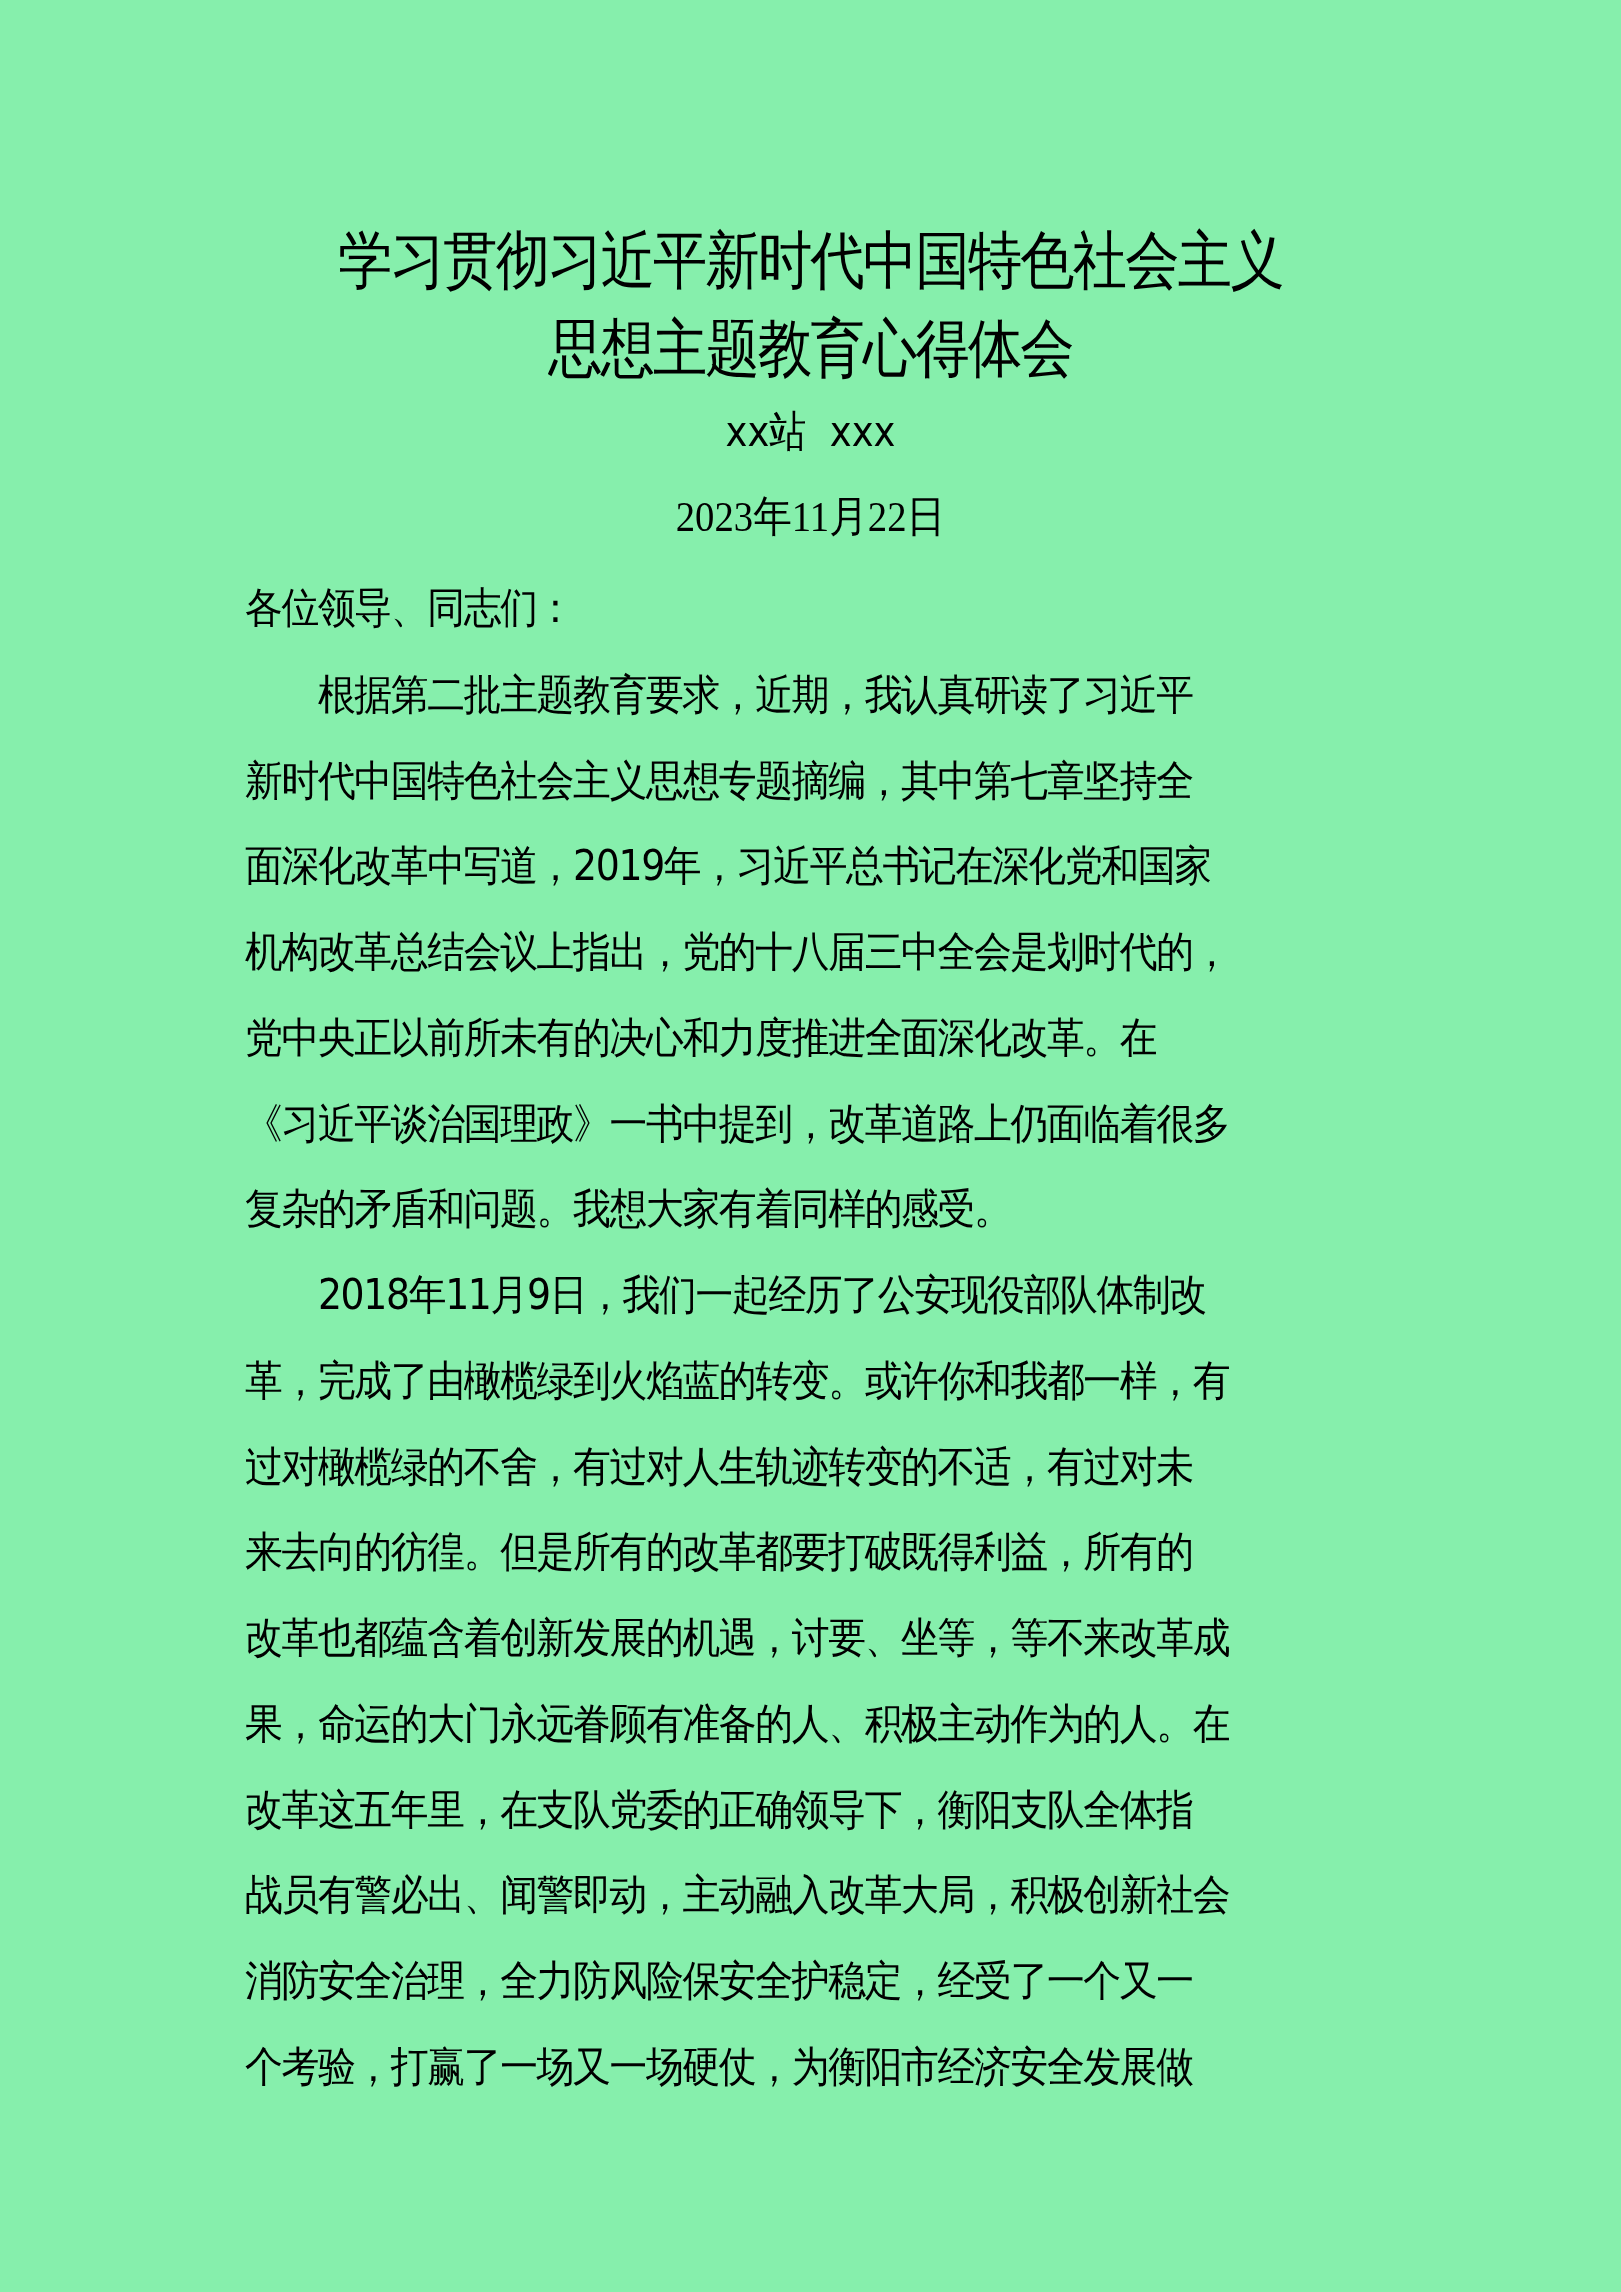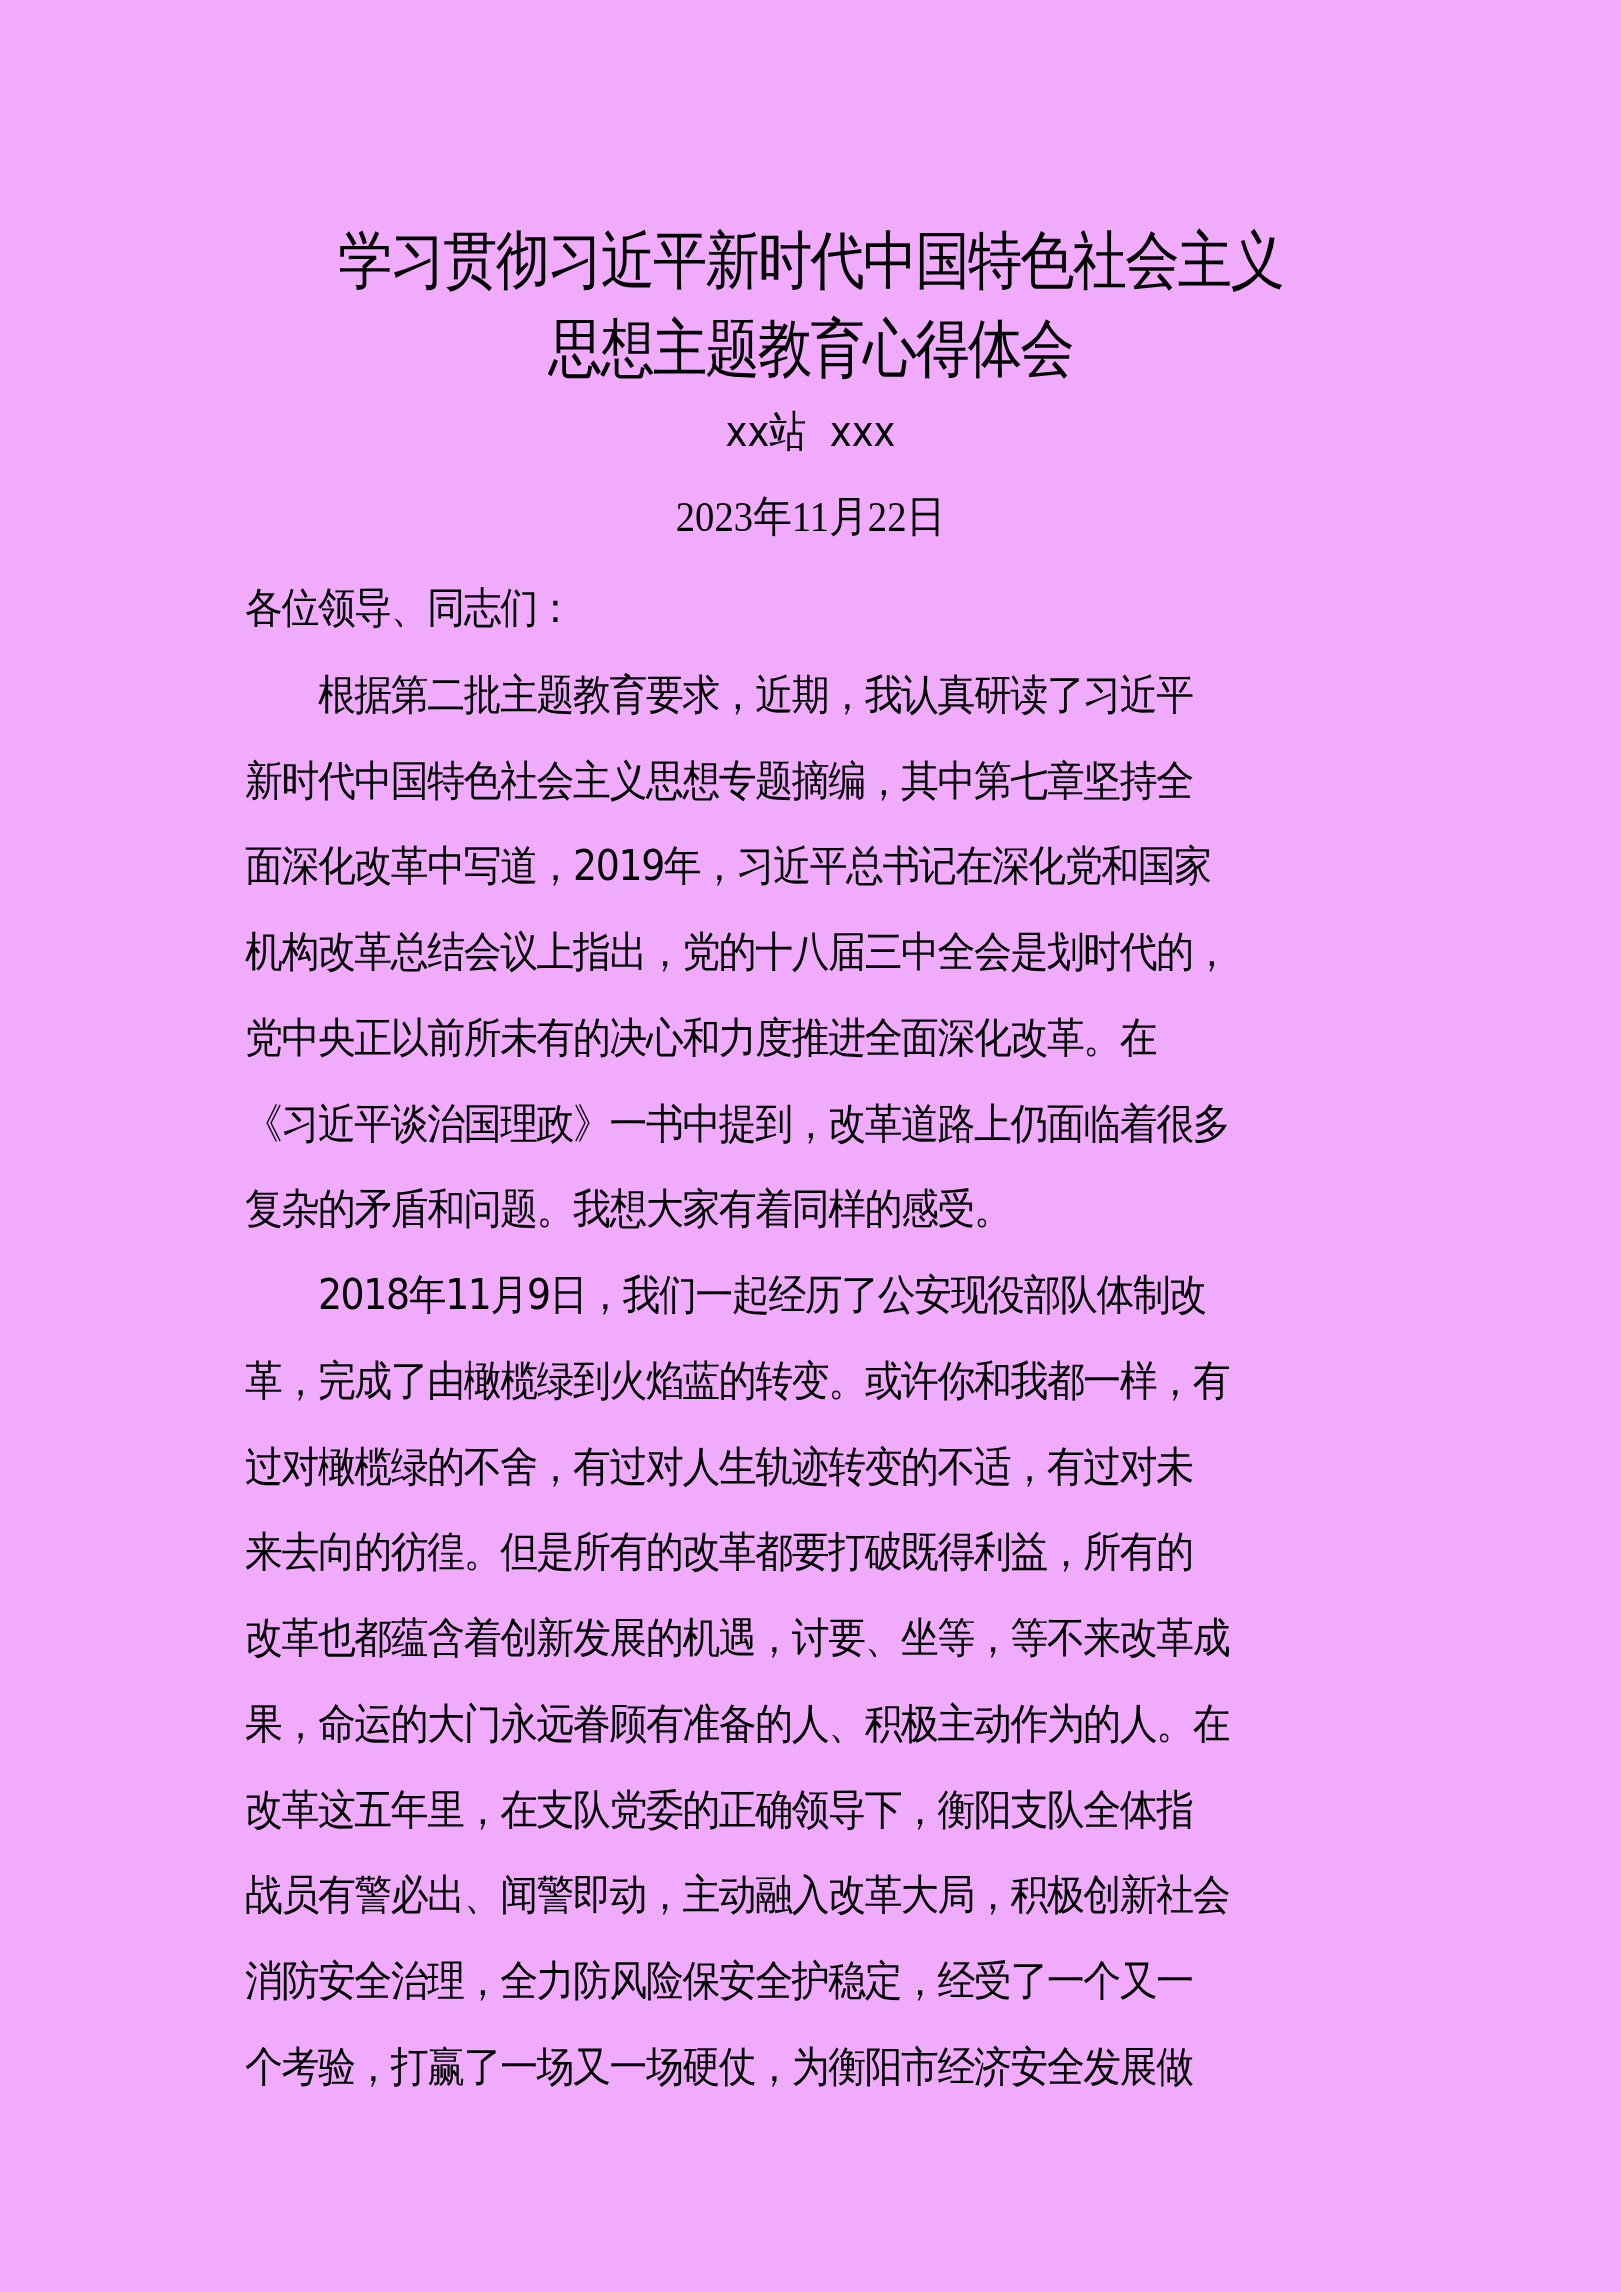--- a/index.html
+++ b/index.html
@@ -13,21 +13,21 @@
       position: relative;
       overflow: hidden;
       color: #000000;
       font-family: "DejaVu Sans", "Liberation Sans", sans-serif;
     }
     .page {
       position: absolute;
       left: 0; top: 0;
       width: 1621px;
       height: 2293px;
-      background: #f0abfc;
+      background: #86efac;
     }
     .title {
       position: absolute;
       left: 0;
       width: 1621px;
       text-align: center;
       font-size: 63px;
       line-height: 98px;
       letter-spacing: -2px;
       transform: scaleX(0.86);

